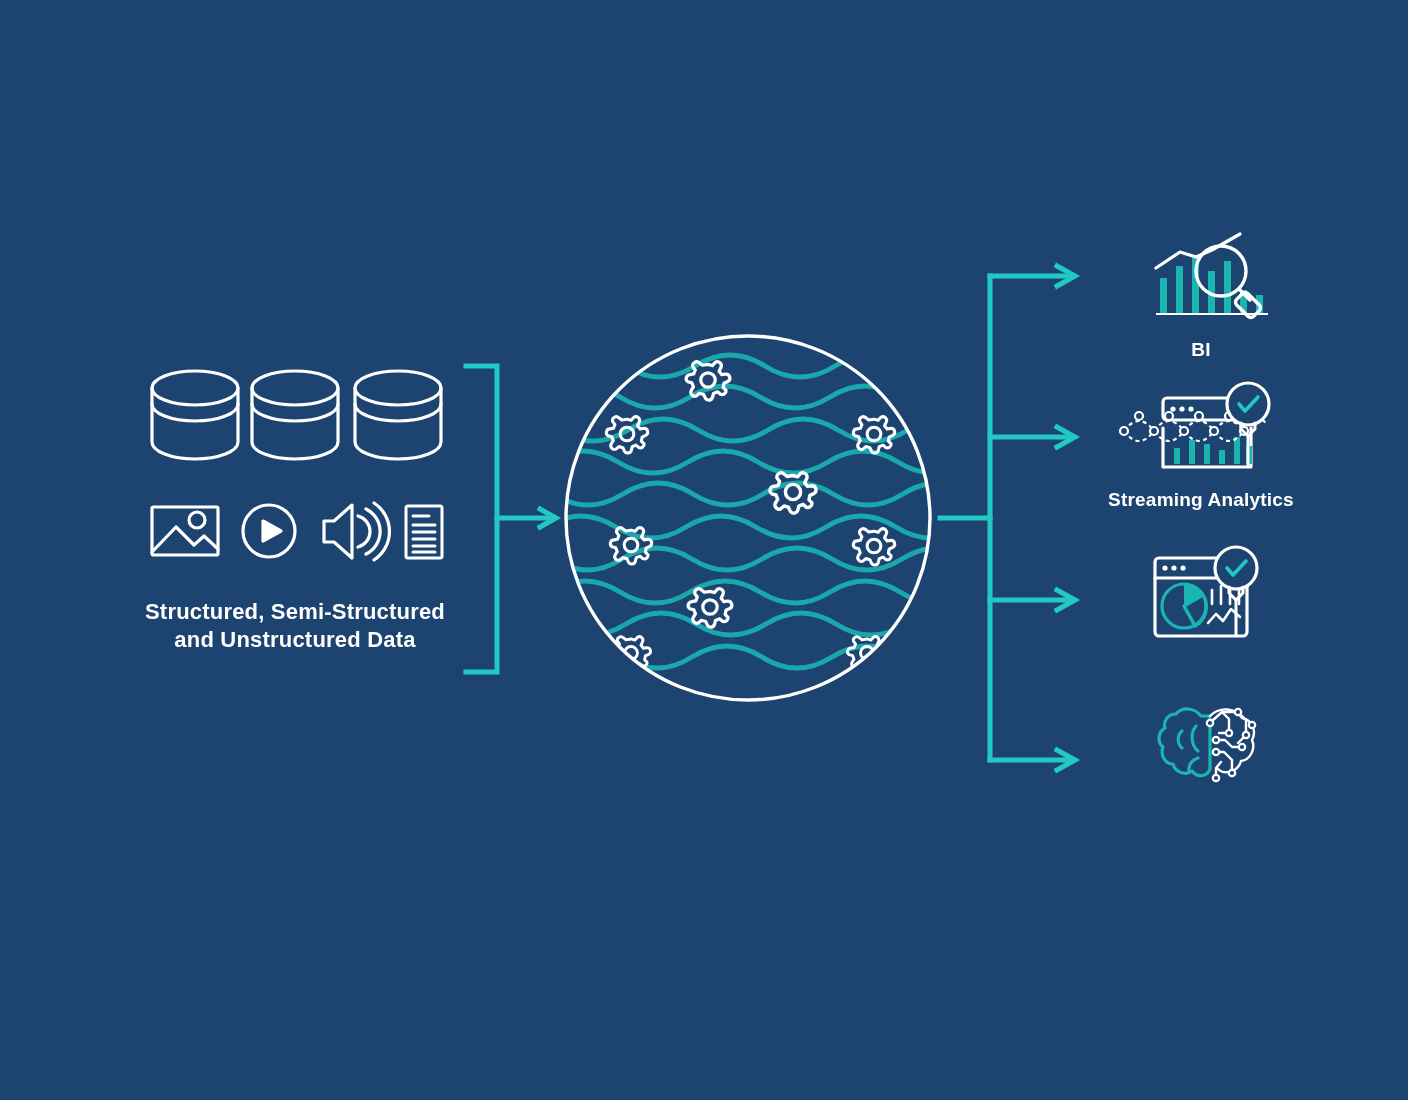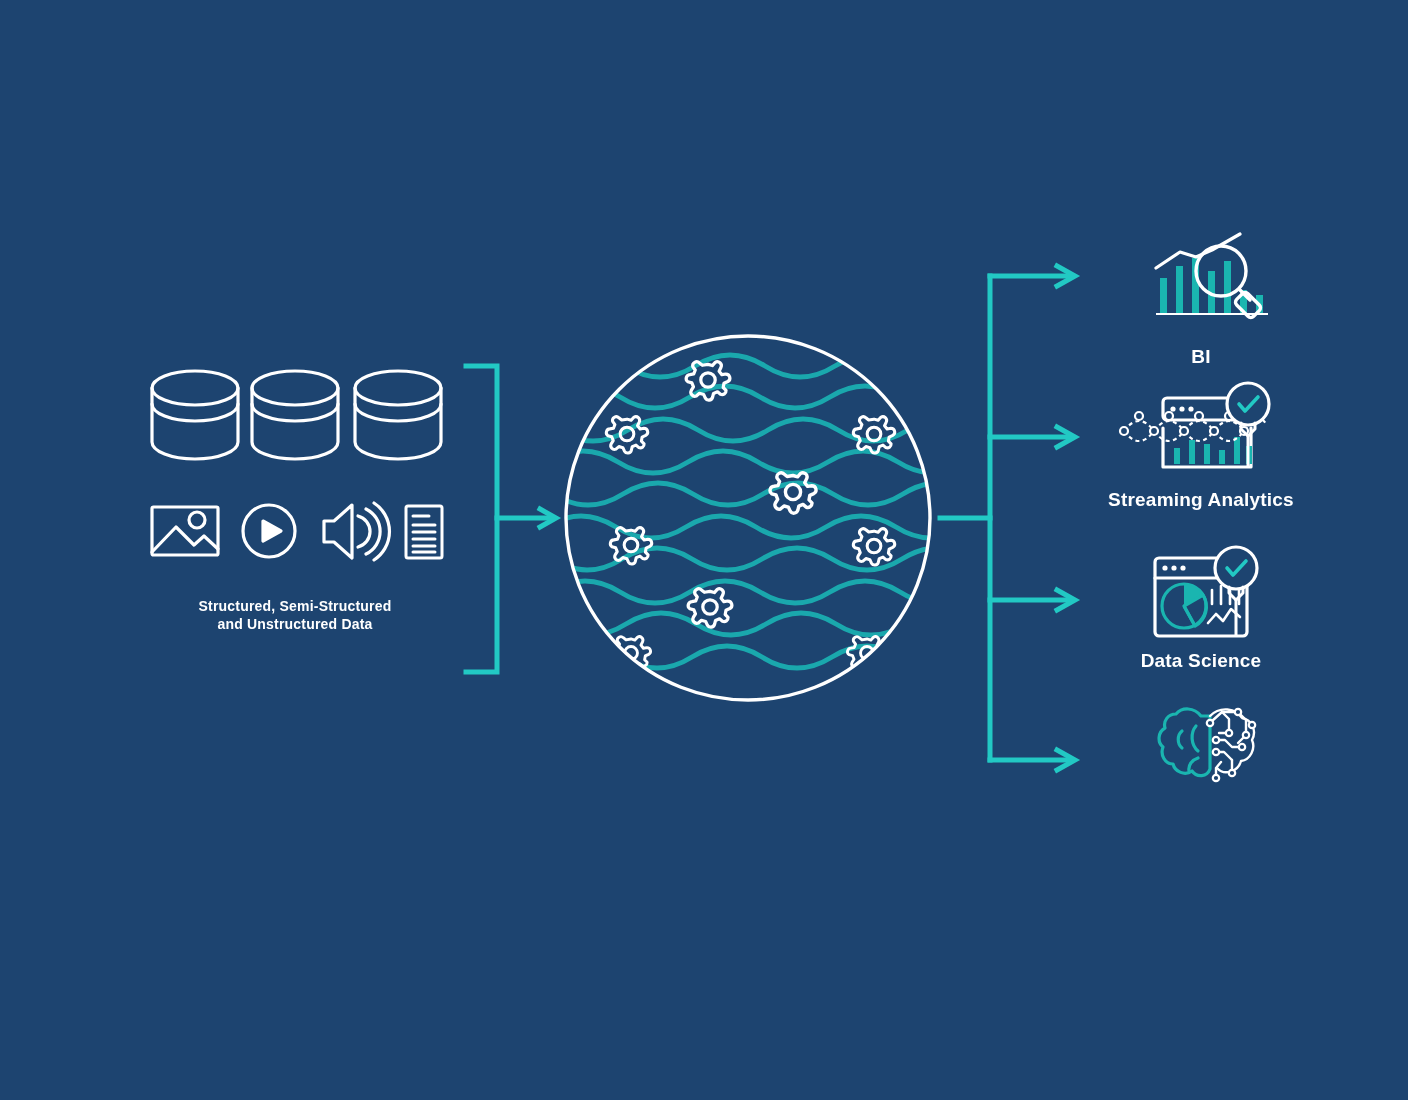--- a/index.html
+++ b/index.html
@@ -27,27 +27,27 @@
     text-align: center;
     letter-spacing: 0.2px;
     line-height: 1.28;
     white-space: pre-line;
     user-select: none;
   }
   #source-label {
     left: 80px;
     top: 598px;
     width: 430px;
-    font-size: 14px;
+    font-size: 22px;
   }
   .out-label {
     font-size: 19px;
     width: 360px;
   }
-  #label-bi       { left: 1021px; top: 345px; }
+  #label-bi       { left: 1021px; top: 338px; }
   #label-stream   { left: 1021px; top: 488px; text-align: center; }
   #label-ds       { left: 1021px; top: 649px; }
   #label-ml       { left: 1021px; top: 804px; }
   svg { display: block; }
   .svg-layer {
     position: absolute;
     left: 0; top: 0;
   }
 </style>
 </head>
@@ -349,16 +349,15 @@
     </g>
   </svg>
 
   <div class="label" id="source-label">Structured, Semi-Structured
 and Unstructured Data</div>
 
   <div class="label out-label" id="label-bi">BI</div>
 
   <div class="label out-label" id="label-stream">Streaming Analytics</div>
 
-  <div class="label out-label" id="label-ds">Data Science</div>
 
 
 </div>
 
 </body></html>

